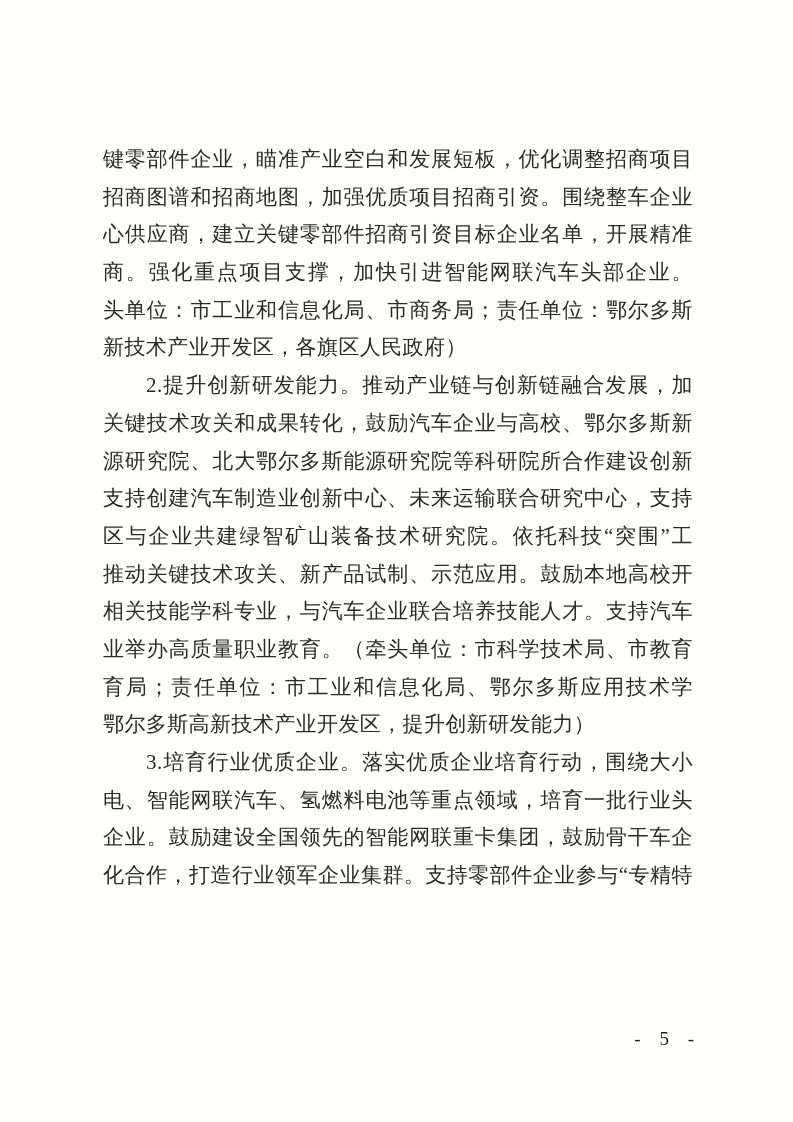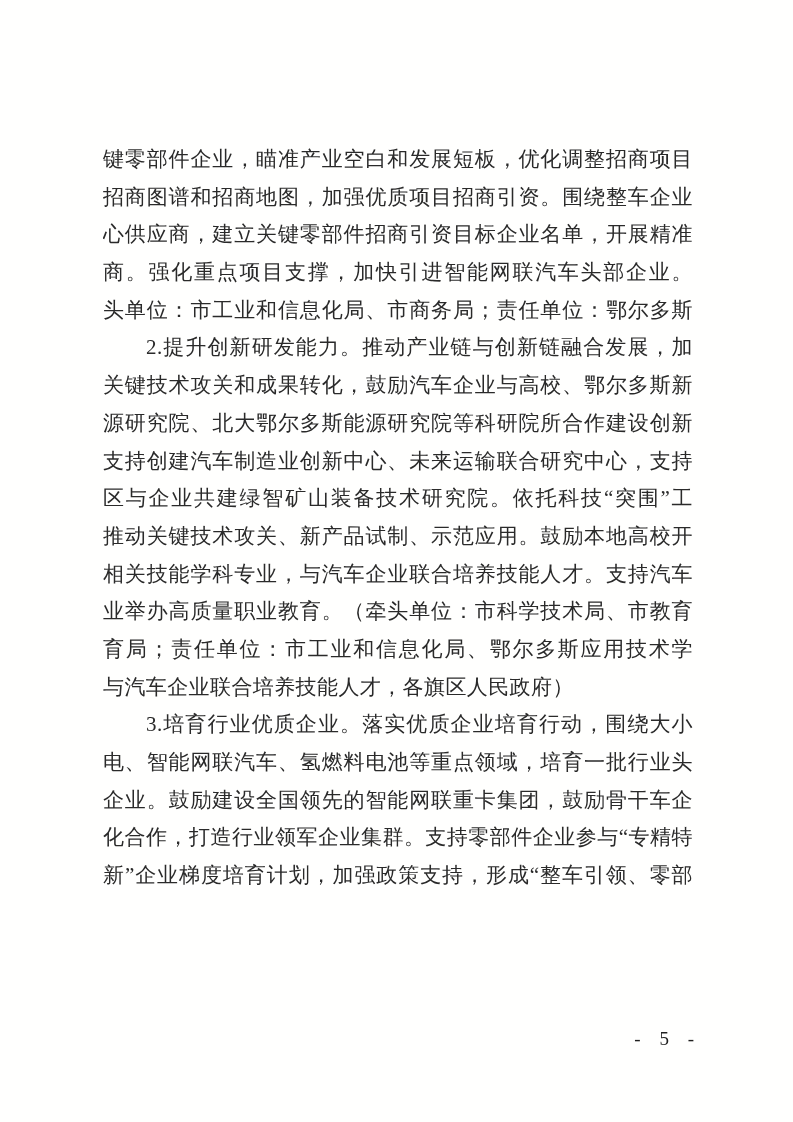--- a/index.html
+++ b/index.html
@@ -57,39 +57,39 @@
 
 <div class="page">
   <div class="content">
 
     <div class="para">
       <div class="ln">键零部件企业，瞄准产业空白和发展短板，优化调整招商项目库、</div>
       <div class="ln">招商图谱和招商地图，加强优质项目招商引资。围绕整车企业核</div>
       <div class="ln">心供应商，建立关键零部件招商引资目标企业名单，开展精准招</div>
       <div class="ln">商。强化重点项目支撑，加快引进智能网联汽车头部企业。（牵</div>
       <div class="ln">头单位：市工业和信息化局、市商务局；责任单位：鄂尔多斯高</div>
+      <div class="ln end">新技术产业开发区，各旗区人民政府）</div>
     </div>
 
     <div class="para">
       <div class="ln ind">2.提升创新研发能力。推动产业链与创新链融合发展，加强</div>
       <div class="ln">关键技术攻关和成果转化，鼓励汽车企业与高校、鄂尔多斯新能</div>
       <div class="ln">源研究院、北大鄂尔多斯能源研究院等科研院所合作建设创新平</div>
       <div class="ln">支持创建汽车制造业创新中心、未来运输联合研究中心，支持园</div>
       <div class="ln">区与企业共建绿智矿山装备技术研究院。依托科技“突围”工程，</div>
       <div class="ln">推动关键技术攻关、新产品试制、示范应用。鼓励本地高校开设</div>
       <div class="ln">相关技能学科专业，与汽车企业联合培养技能人才。支持汽车企</div>
       <div class="ln">业举办高质量职业教育。（牵头单位：市科学技术局、市教育体</div>
       <div class="ln">育局；责任单位：市工业和信息化局、鄂尔多斯应用技术学院、</div>
-      <div class="ln end">与汽车企业联合培养技能人才，各旗区人民政府）</div>
+      <div class="ln end">鄂尔多斯高新技术产业开发区，提升创新研发能力）</div>
     </div>
 
     <div class="para">
       <div class="ln ind">3.培育行业优质企业。落实优质企业培育行动，围绕大小三</div>
       <div class="ln">电、智能网联汽车、氢燃料电池等重点领域，培育一批行业头部</div>
       <div class="ln">企业。鼓励建设全国领先的智能网联重卡集团，鼓励骨干车企深</div>
       <div class="ln">化合作，打造行业领军企业集群。支持零部件企业参与“专精特</div>
-      <div class="ln">新”企业梯度培育计划，加强政策支持，形成“整车引领、零部</div>
     </div>
 
   </div>
 
   <div class="page-number">- 5 -</div>
 </div>
 
 </body></html>

